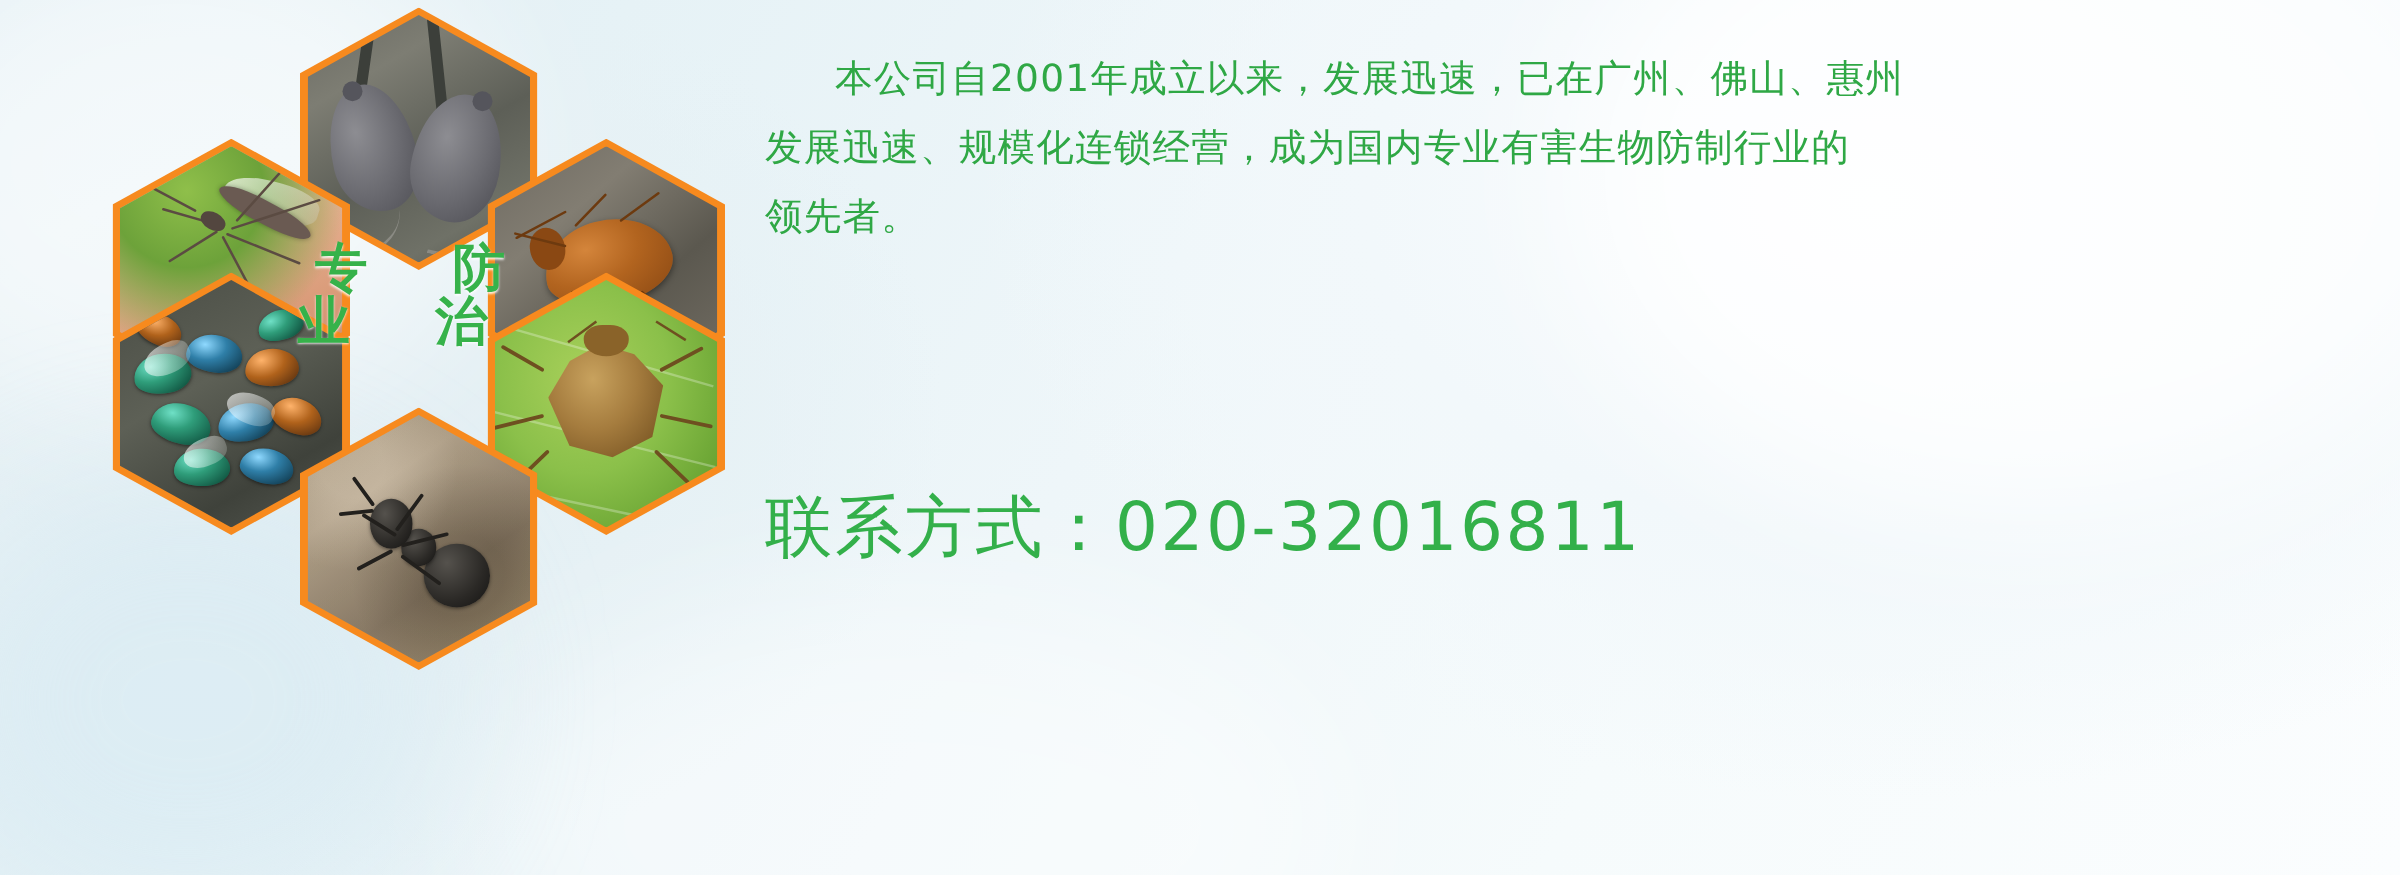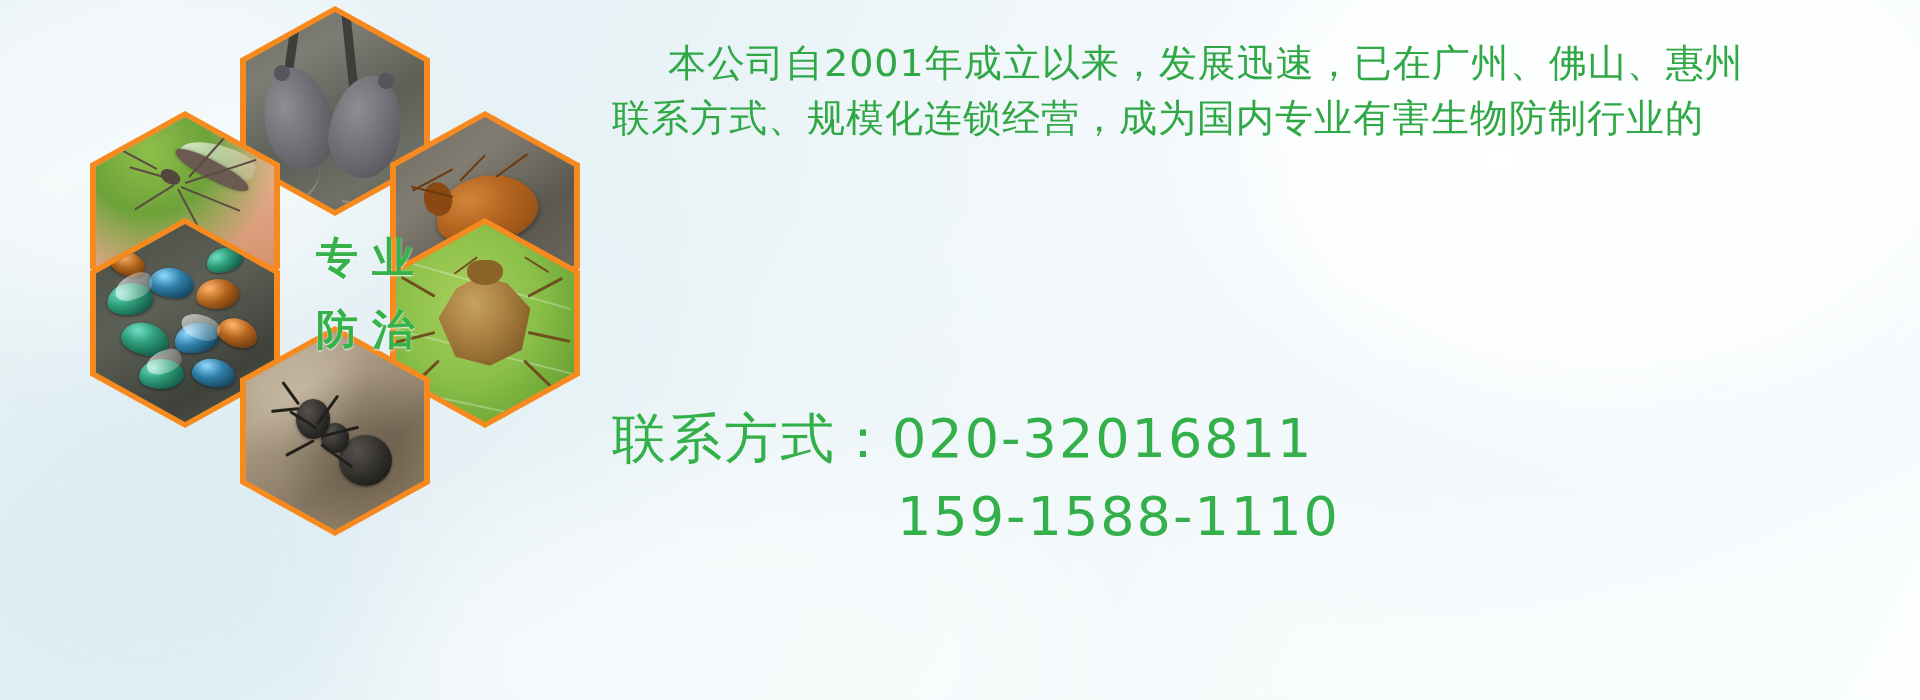--- a/index.html
+++ b/index.html
@@ -88,38 +88,38 @@
      clip-path:polygon(50% 0%,78% 12%,100% 42%,86% 86%,50% 100%,14% 86%,0% 42%,22% 12%);
      transform:rotate(-6deg);box-shadow:0 2px 6px rgba(0,0,0,.3);}
   .bug-head{position:absolute;left:40%;top:18%;width:20%;height:13%;background:#8a6329;
      border-radius:45% 45% 55% 55%;}
   .bug-leg{position:absolute;height:3px;background:#6e4f20;transform-origin:left center;border-radius:3px;}
   .bug-ant{position:absolute;height:2px;background:#6e4f20;transform-origin:right center;}
 
   
   #hex-center{
     position:absolute;left:148px;top:188px;width:190px;height:200px;
-    display:flex;flex-direction:column;align-items:flex-end;justify-content:center;
+    display:flex;flex-direction:row;align-items:flex-start;justify-content:center;
     gap:30px;z-index:6;
   }
   .badge-line{
     color:#36b24a;font-weight:700;font-size:42px;letter-spacing:14px;
     text-indent:14px;line-height:1;
     font-family:"DejaVu Sans","Liberation Sans",sans-serif;
     text-shadow:0 1px 2px rgba(255,255,255,.9);
   }
 
   
   #copy{position:absolute;left:612px;top:36px;width:1270px;}
   .para{
-    color:#2fa845;font-size:38px;line-height:55px;letter-spacing:1px;
+    color:#2fa845;font-size:30px;line-height:55px;letter-spacing:1px;
     font-family:"DejaVu Sans","Liberation Sans",sans-serif;font-weight:500;
   }
   .para .indent{display:inline-block;width:56px;}
-  #contact{position:absolute;left:612px;top:400px;width:1280px;}
+  #contact{position:absolute;left:612px;top:383px;width:1280px;}
   .contact-line{
     color:#33b04a;font-size:54px;line-height:78px;font-weight:500;letter-spacing:2px;
     font-family:"DejaVu Sans","Liberation Sans",sans-serif;white-space:nowrap;
   }
   .contact-line.l2{padding-left:285px;}
 </style>
 </head>
 <body>
 
 <div id="stage">
@@ -241,21 +241,21 @@
     </div>
 
     <div id="hex-center">
       <div class="badge-line">专业</div>
       <div class="badge-line">防治</div>
     </div>
   </div>
 
   <div id="copy">
     <div class="para"><span class="indent"></span><span>本公司自2001年成立以来，发展迅速，已在广州、佛山、惠州</span></div>
-    <div class="para">联系方式、规模化连锁经营，成为国内专业有害生物防制行业的</div>
+    <div class="para">发展迅速、规模化连锁经营，成为国内专业有害生物防制行业的</div>
+    <div class="para">领先者。</div>
   </div>
 
   <div id="contact">
     <div class="contact-line">联系方式：020-32016811</div>
-    <div class="contact-line l2">159-1588-1110</div>
   </div>
 
 </div>
 
 </body></html>

